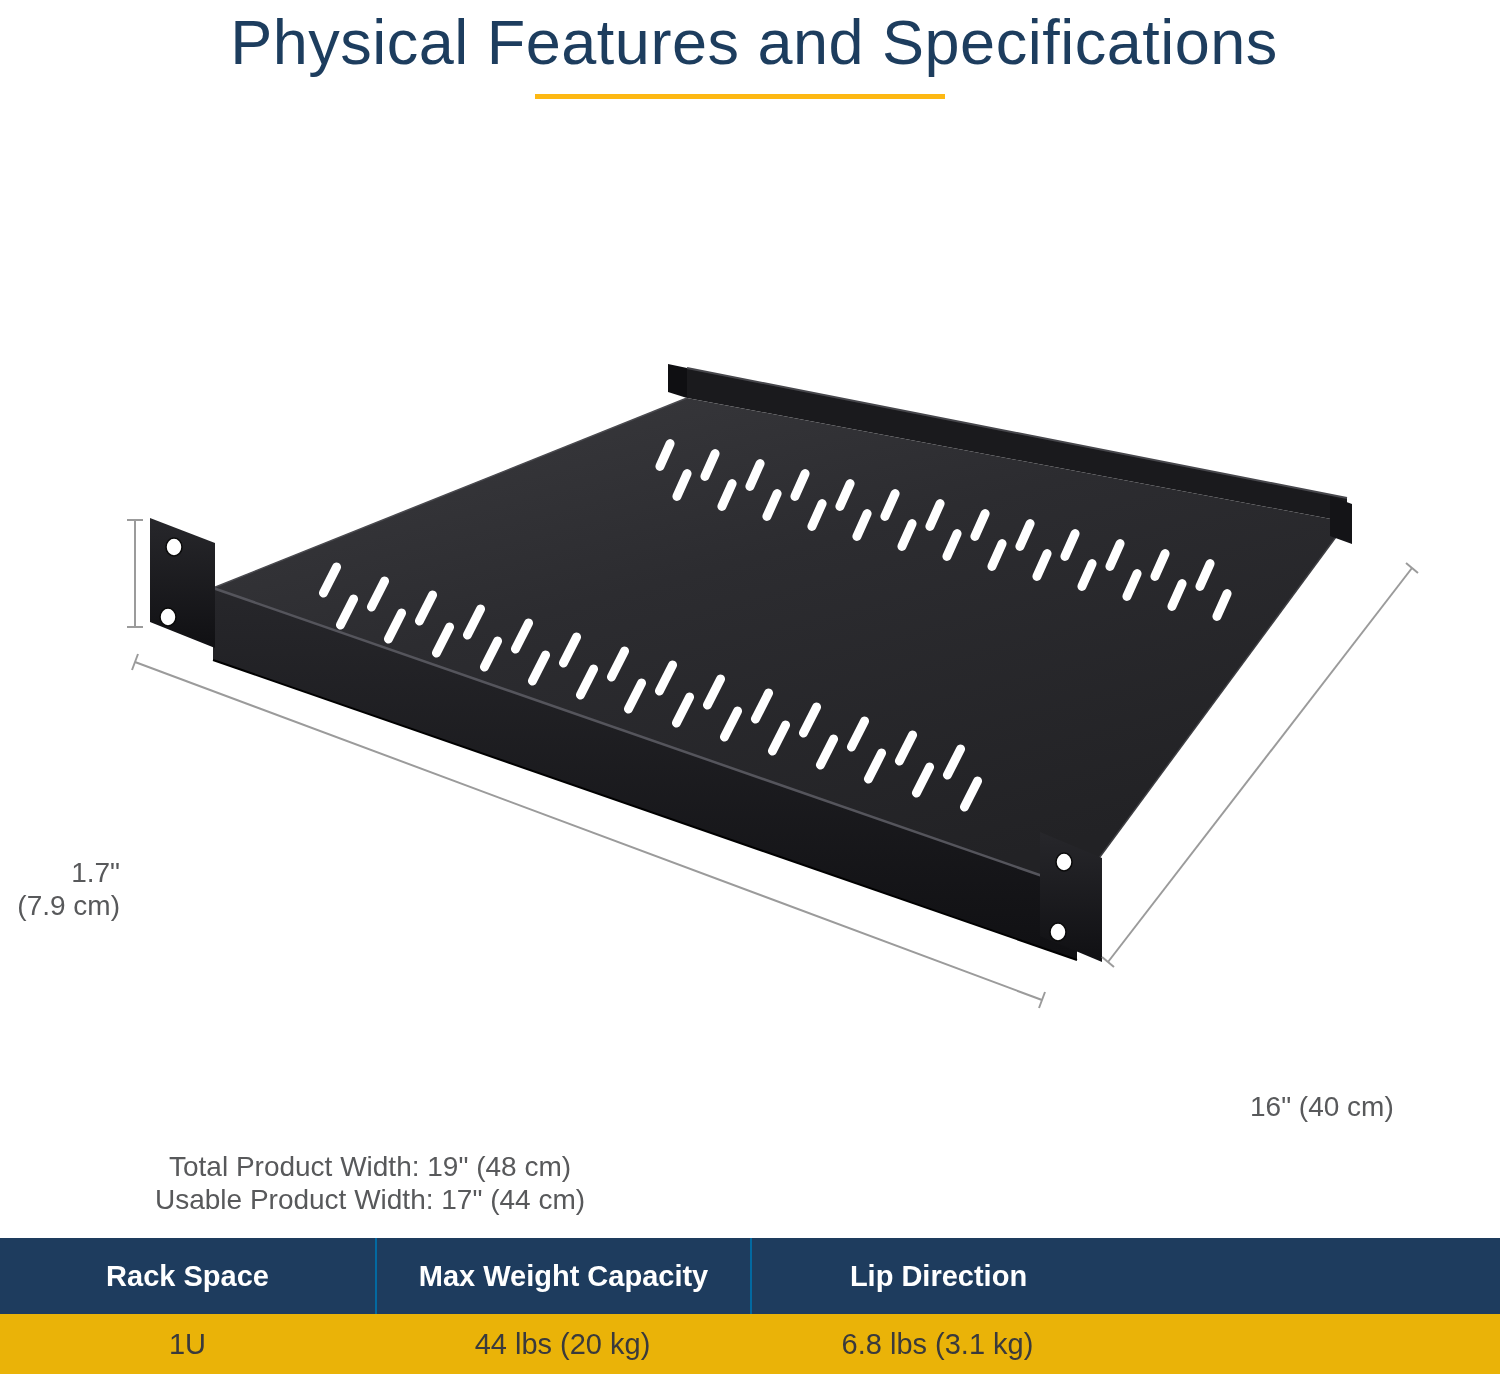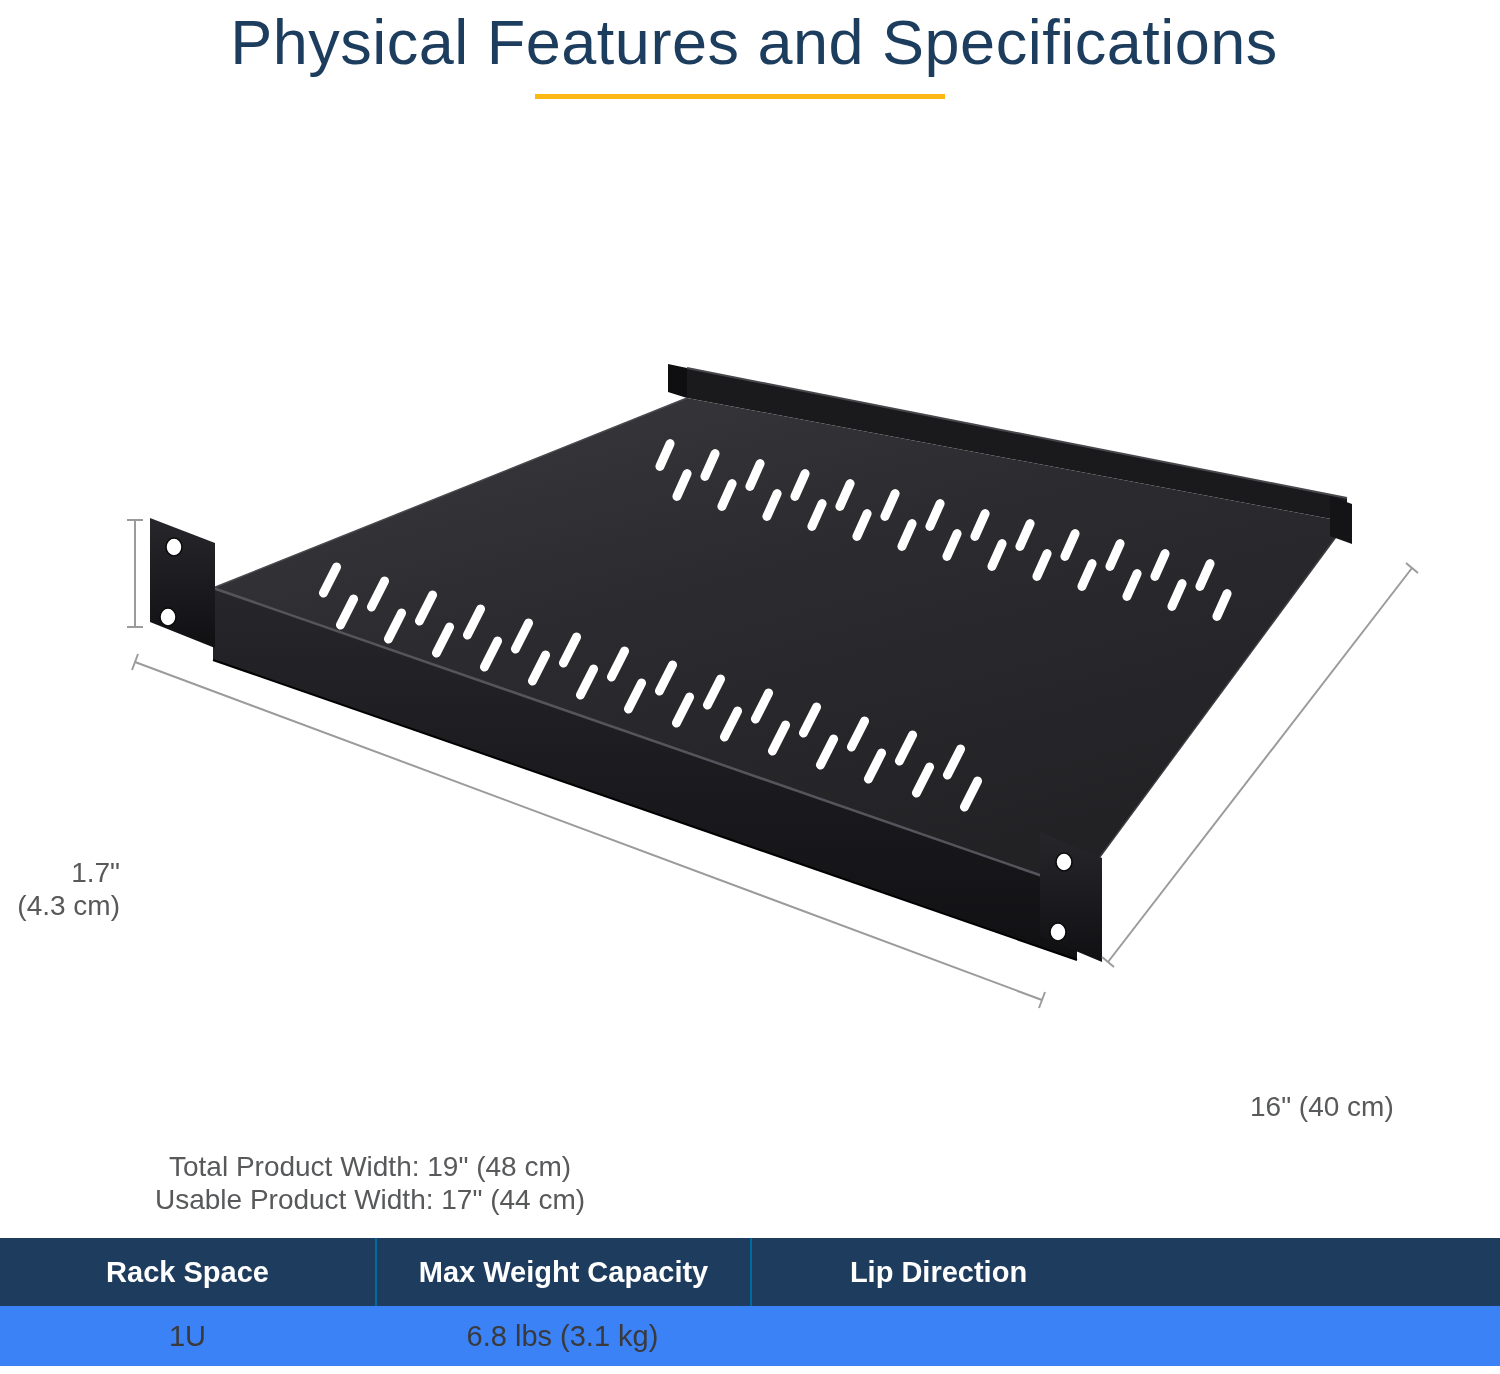--- a/index.html
+++ b/index.html
@@ -16,27 +16,27 @@
   }
   .figure{position:absolute;left:0;top:330px;width:1500px;height:720px;}
   .figure svg{position:absolute;left:0;top:0;}
   .dim-label{
     position:absolute;color:#58595b;font-size:28px;line-height:33px;
   }
   .dim-label.height{left:10px;top:526px;width:110px;text-align:right;}
   .dim-label.width{left:140px;top:820px;width:460px;text-align:center;}
   .dim-label.depth{left:1250px;top:760px;width:220px;text-align:left;}
   .spec-table{position:absolute;left:0;top:1238px;width:1500px;}
-  .spec-head{display:grid;grid-template-columns:repeat(4,1fr);background:#1e3c5e;height:68px;}
+  .spec-head{display:grid;grid-template-columns:repeat(4,1fr);background:#1e3c5e;height:76px;}
   .spec-head .cell{
     display:flex;align-items:center;justify-content:center;
     color:#ffffff;font-size:29px;font-weight:700;border-left:2px solid #0369a1;
   }
   .spec-head .cell:first-child{border-left:none;}
-  .spec-body{display:grid;grid-template-columns:repeat(4,1fr);background:#3b82f6;height:60px;text-align:center;}
+  .spec-body{display:grid;grid-template-columns:repeat(4,1fr);background:#eab308;height:60px;text-align:center;}
   .spec-body .cell{
     display:flex;align-items:center;justify-content:center;
     color:#3a3a3c;font-size:29px;font-weight:400;
   }
 </style>
 </head>
 <body>
 
 <div class="canvas">
 
@@ -157,38 +157,39 @@
         <line x1="1045" y1="662" x2="1039" y2="678"></line>
 
         <line x1="1412" y1="238" x2="1108" y2="632"></line>
         <line x1="1406" y1="233" x2="1418" y2="243"></line>
         <line x1="1102" y1="627" x2="1114" y2="637"></line>
       </g>
     </svg>
 
     <div class="dim-label height">
       <div>1.7"</div>
-      <div>(4.3 cm)</div>
+      <div>(7.9 cm)</div>
     </div>
 
     <div class="dim-label width">
       <div>Total Product Width: 19" (48 cm)</div>
       <div>Usable Product Width: 17" (44 cm)</div>
     </div>
 
     <div class="dim-label depth">
       <div>16" (40 cm)</div>
     </div>
   </div>
 
   <div class="spec-table">
     <div class="spec-head">
       <div class="cell">Rack Space</div>
       <div class="cell">Max Weight Capacity</div>
       <div class="cell">Lip Direction</div>
     </div>
     <div class="spec-body">
       <div class="cell">1U</div>
+      <div class="cell">44 lbs (20 kg)</div>
       <div class="cell">6.8 lbs (3.1 kg)</div>
     </div>
   </div>
 
 </div>
 
 </body></html>

